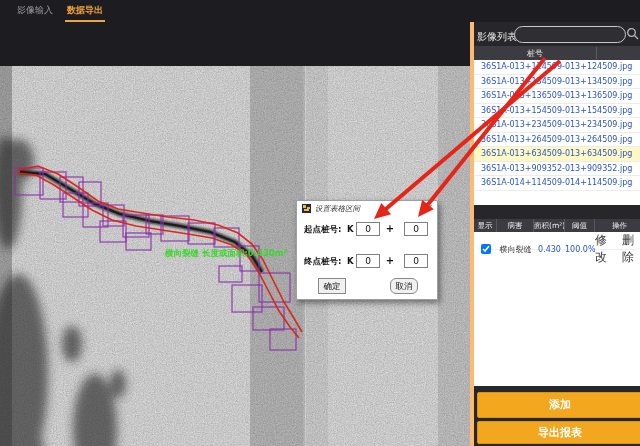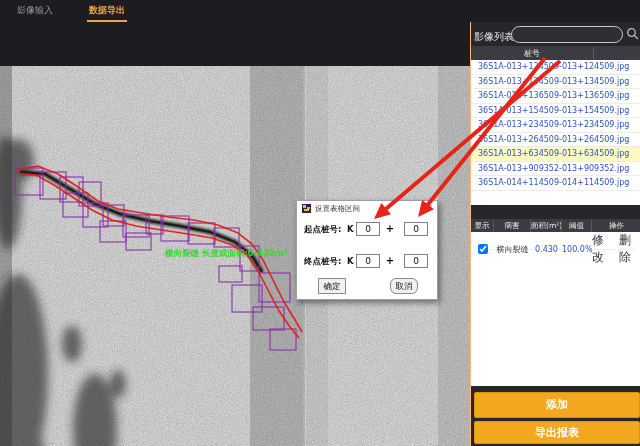--- a/index.html
+++ b/index.html
@@ -1,29 +1,29 @@
 <!DOCTYPE html>
 <html><head>
 <meta charset="utf-8">
 <style>
   html,body{margin:0;padding:0;width:640px;height:446px;overflow:hidden;background:#1d1d21;
     font-family:"DejaVu Sans",sans-serif;}
   #app{position:relative;width:640px;height:446px;}
   
   .topbar{position:absolute;left:0;top:0;width:640px;height:22px;background:#1d1d21;display:flex;
-    gap:32px;padding-left:15px;box-sizing:border-box;z-index:40;}
+    gap:10px;padding-left:15px;box-sizing:border-box;z-index:40;}
   .tab{font-size:9px;color:#96969c;padding:5px 2px 2px;cursor:pointer;line-height:10px;}
   .tab.active{color:#f0a43c;font-weight:bold;border-bottom:2px solid #f0a43c;}
   
   .viewer{position:absolute;left:0;top:22px;width:470px;height:424px;background:#7a7a7a;overflow:hidden;margin-top:44px;}
   .viewer svg.photo{position:absolute;left:0;top:0;}
   .navbtn{position:absolute;width:22px;height:24px;z-index:6;cursor:pointer;}
   
   .panel{position:absolute;left:470px;top:22px;width:170px;height:424px;background:#27272b;z-index:10;
-    border-left:1px solid #fdba74;box-sizing:border-box;}
+    border-left:4px solid #fdba74;box-sizing:border-box;}
   .ptitle{position:absolute;left:3px;top:8px;font-size:10px;color:#e8e8e8;}
   .search{position:absolute;left:40px;top:4px;width:112px;height:17px;border:1px solid #c9c9c9;
     border-radius:9px;background:#2e2e33;box-sizing:border-box;}
   .search input{width:100%;height:100%;border:none;background:transparent;color:#ddd;font-size:9px;
     padding:0 8px;box-sizing:border-box;outline:none;}
   .mag{position:absolute;right:1px;top:5px;}
   .list-header{position:absolute;left:0;top:24px;width:170px;height:14px;background:#3b3b41;
     border-bottom:1px solid #1c1c1f;}
   .list-header span{position:absolute;left:0;top:2px;width:122px;text-align:center;font-size:8px;color:#e9e9e9;}
   .list-header i{position:absolute;left:122px;top:1px;width:1px;height:12px;background:#5c5c63;}
@@ -49,21 +49,21 @@
   .obtn{position:absolute;left:3px;width:164px;background:#f2a71f;border:1px solid #d99410;border-radius:2px;
     color:#fff;font-size:11px;font-weight:bold;text-align:center;cursor:pointer;
     font-family:"DejaVu Sans",sans-serif;}
   #btn-add{top:370px;height:24px;line-height:24px;}
   #btn-export{top:399px;height:21px;line-height:21px;}
   
   .dialog{position:absolute;left:296px;top:200px;width:142px;height:100px;background:#fff;
     border:1px solid #9aa0a6;box-shadow:2px 3px 6px rgba(0,0,0,.45);z-index:20;box-sizing:border-box;}
   .dlg-title{position:relative;height:15px;}
   .dlg-icon{position:absolute;left:5px;top:3px;width:9px;height:9px;}
-  .dlg-title .ttl{position:absolute;left:18px;top:3px;font-size:7.5px;color:#333;}
+  .dlg-title .ttl{position:absolute;left:18px;top:3px;font-size:7.5px;color:#333;font-style:italic;}
   .dlg-close{position:absolute;right:4px;top:1px;font-size:9px;color:#555;cursor:pointer;}
   .dlg-row{position:absolute;left:0;width:142px;height:16px;}
   .dlg-row .lbl{position:absolute;left:7px;top:2px;font-size:8.5px;font-weight:600;color:#111;}
   .dlg-row .kpfx{position:absolute;left:50px;top:2px;font-size:8.5px;font-weight:600;color:#111;}
   .dlg-row .plus{position:absolute;left:88px;top:1px;font-size:10px;font-weight:bold;color:#111;width:10px;text-align:center;}
   .dlg-row input{position:absolute;top:0;width:24px;height:14px;border:1px solid #7f7f7f;text-align:center;
     font-size:9px;color:#111;box-sizing:border-box;padding:0;font-family:"DejaVu Sans",sans-serif;}
   .dlg-row input.v1{left:59px;} .dlg-row input.v2{left:107px;}
   #dlg-r1{top:21px;} #dlg-r2{top:53px;}
   .dlg-btn{position:absolute;top:77px;width:28px;height:16px;background:#f0f0f0;border:1px solid #8a8a8a;

